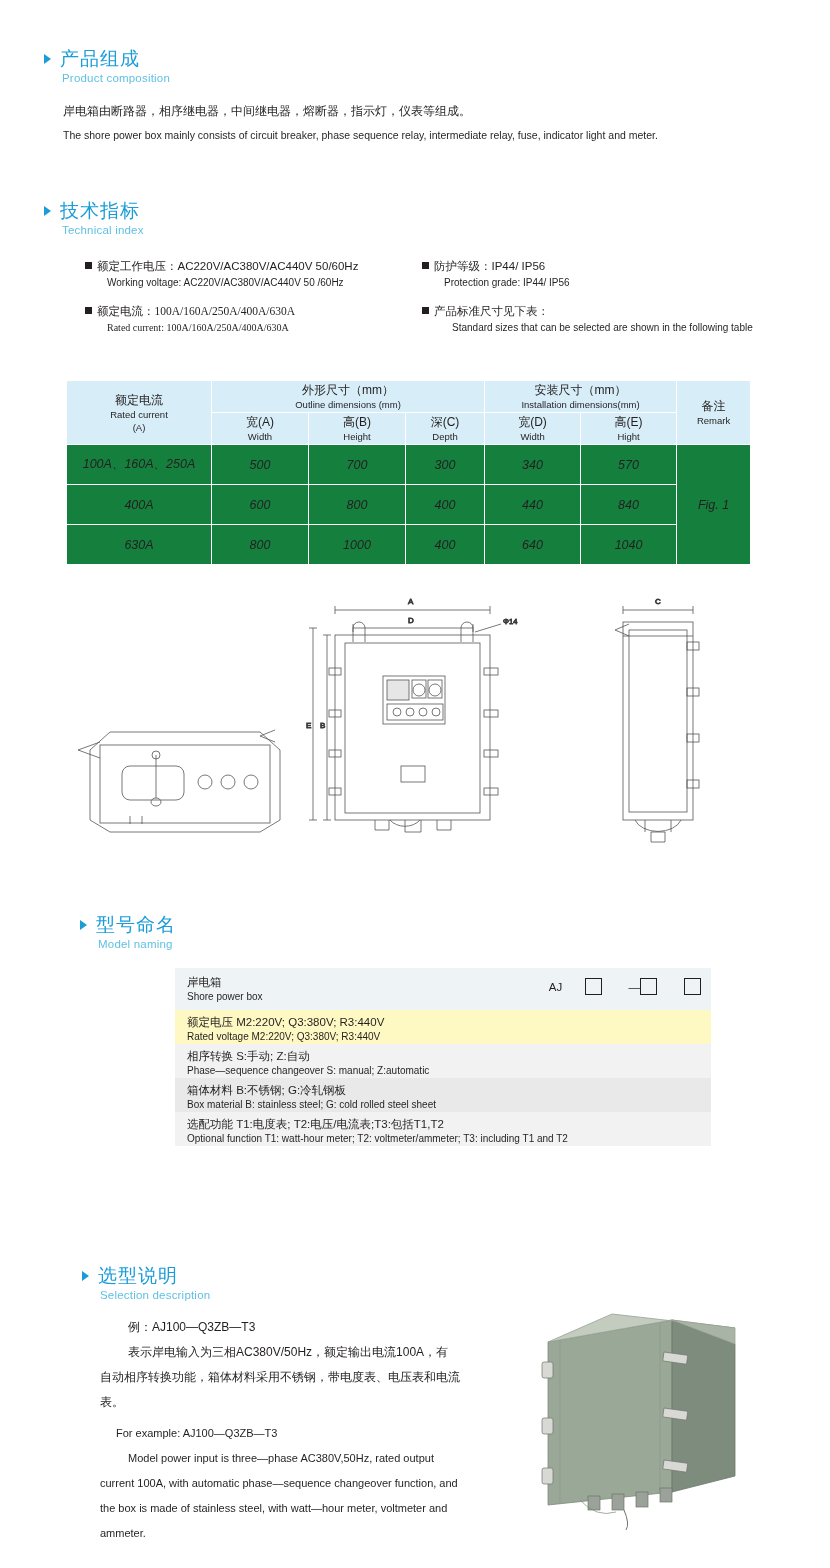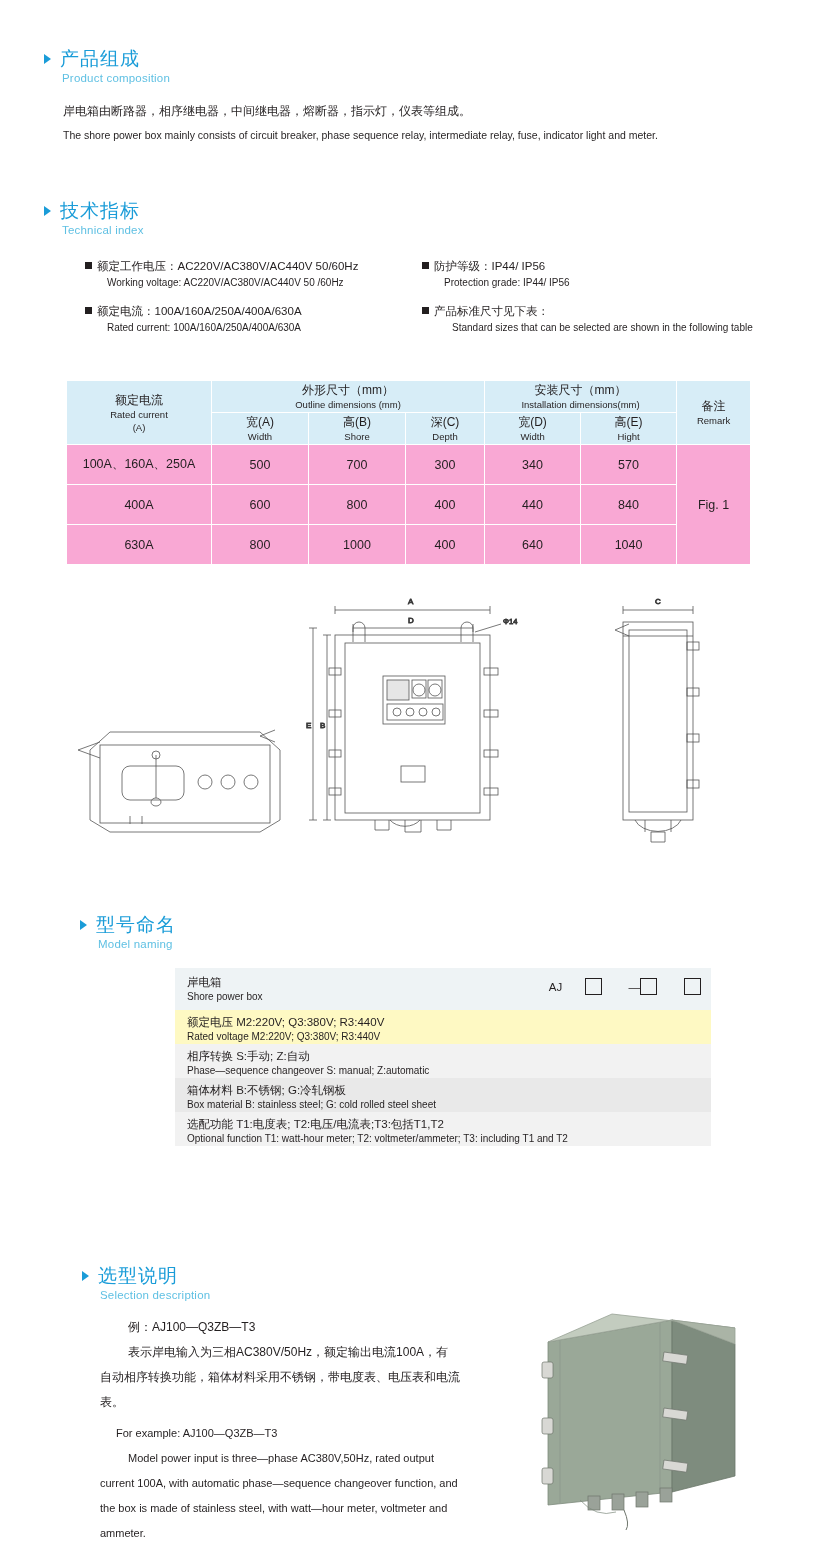--- a/index.html
+++ b/index.html
@@ -40,21 +40,21 @@
 
   
   table.spec{
     border-collapse:collapse;width:100%;table-layout:fixed;
   }
   table.spec td,table.spec th{
     border:1px solid #ffffff;text-align:center;vertical-align:middle;
     font-weight:normal;color:#231f20;
   }
   table.spec thead td{background:#d7edf7;}
-  table.spec tbody td{background:#f9a8d4;}
+  table.spec tbody td{background:#15803d;font-style:italic;}
   .th-cn{font-size:12px;line-height:16px;}
   .th-en{font-size:9.5px;line-height:13px;}
   .cell{font-size:12.5px;}
 
   
   .mn-row{position:relative;}
   .mn-cn{font-size:11.5px;line-height:16px;color:#231f20;}
   .mn-en{font-size:10px;line-height:14px;color:#231f20;}
   .mn-box{
     display:inline-block;width:15px;height:15px;border:1px solid #231f20;vertical-align:middle;
@@ -85,21 +85,21 @@
   <div class="sec-head" style="left:44px;top:200px;width:400px;">
     <span class="arrow"></span>
     <div class="cn">技术指标</div>
     <div class="en">Technical index</div>
   </div>
 
   <div style="position:absolute;left:85px;top:258px;width:340px;">
     <div class="ti-line-cn"><span class="bullet"></span><span>额定工作电压：AC220V/AC380V/AC440V  50/60Hz</span></div>
     <div class="ti-line-en" style="padding-left:22px;">Working voltage: AC220V/AC380V/AC440V 50 /60Hz</div>
   </div>
-  <div style="position:absolute;left:85px;top:303px;width:340px;">
+  <div style="position:absolute;left:85px;top:303px;width:340px;font-family:Liberation Serif, serif;">
     <div class="ti-line-cn"><span class="bullet"></span><span>额定电流：100A/160A/250A/400A/630A</span></div>
     <div class="ti-line-en" style="padding-left:22px;">Rated current: 100A/160A/250A/400A/630A</div>
   </div>
 
   <div style="position:absolute;left:422px;top:258px;width:330px;">
     <div class="ti-line-cn"><span class="bullet"></span><span>防护等级：IP44/ IP56</span></div>
     <div class="ti-line-en" style="padding-left:22px;">Protection grade: IP44/ IP56</div>
   </div>
   <div style="position:absolute;left:422px;top:303px;width:335px;">
     <div class="ti-line-cn"><span class="bullet"></span><span>产品标准尺寸见下表：</span></div>
@@ -137,21 +137,21 @@
             <div class="th-en">Remark</div>
           </td>
         </tr>
         <tr>
           <td>
             <div class="th-cn">宽(A)</div>
             <div class="th-en">Width</div>
           </td>
           <td>
             <div class="th-cn">高(B)</div>
-            <div class="th-en">Shore</div>
+            <div class="th-en">Height</div>
           </td>
           <td>
             <div class="th-cn">深(C)</div>
             <div class="th-en">Depth</div>
           </td>
           <td>
             <div class="th-cn">宽(D)</div>
             <div class="th-en">Width</div>
           </td>
           <td>

